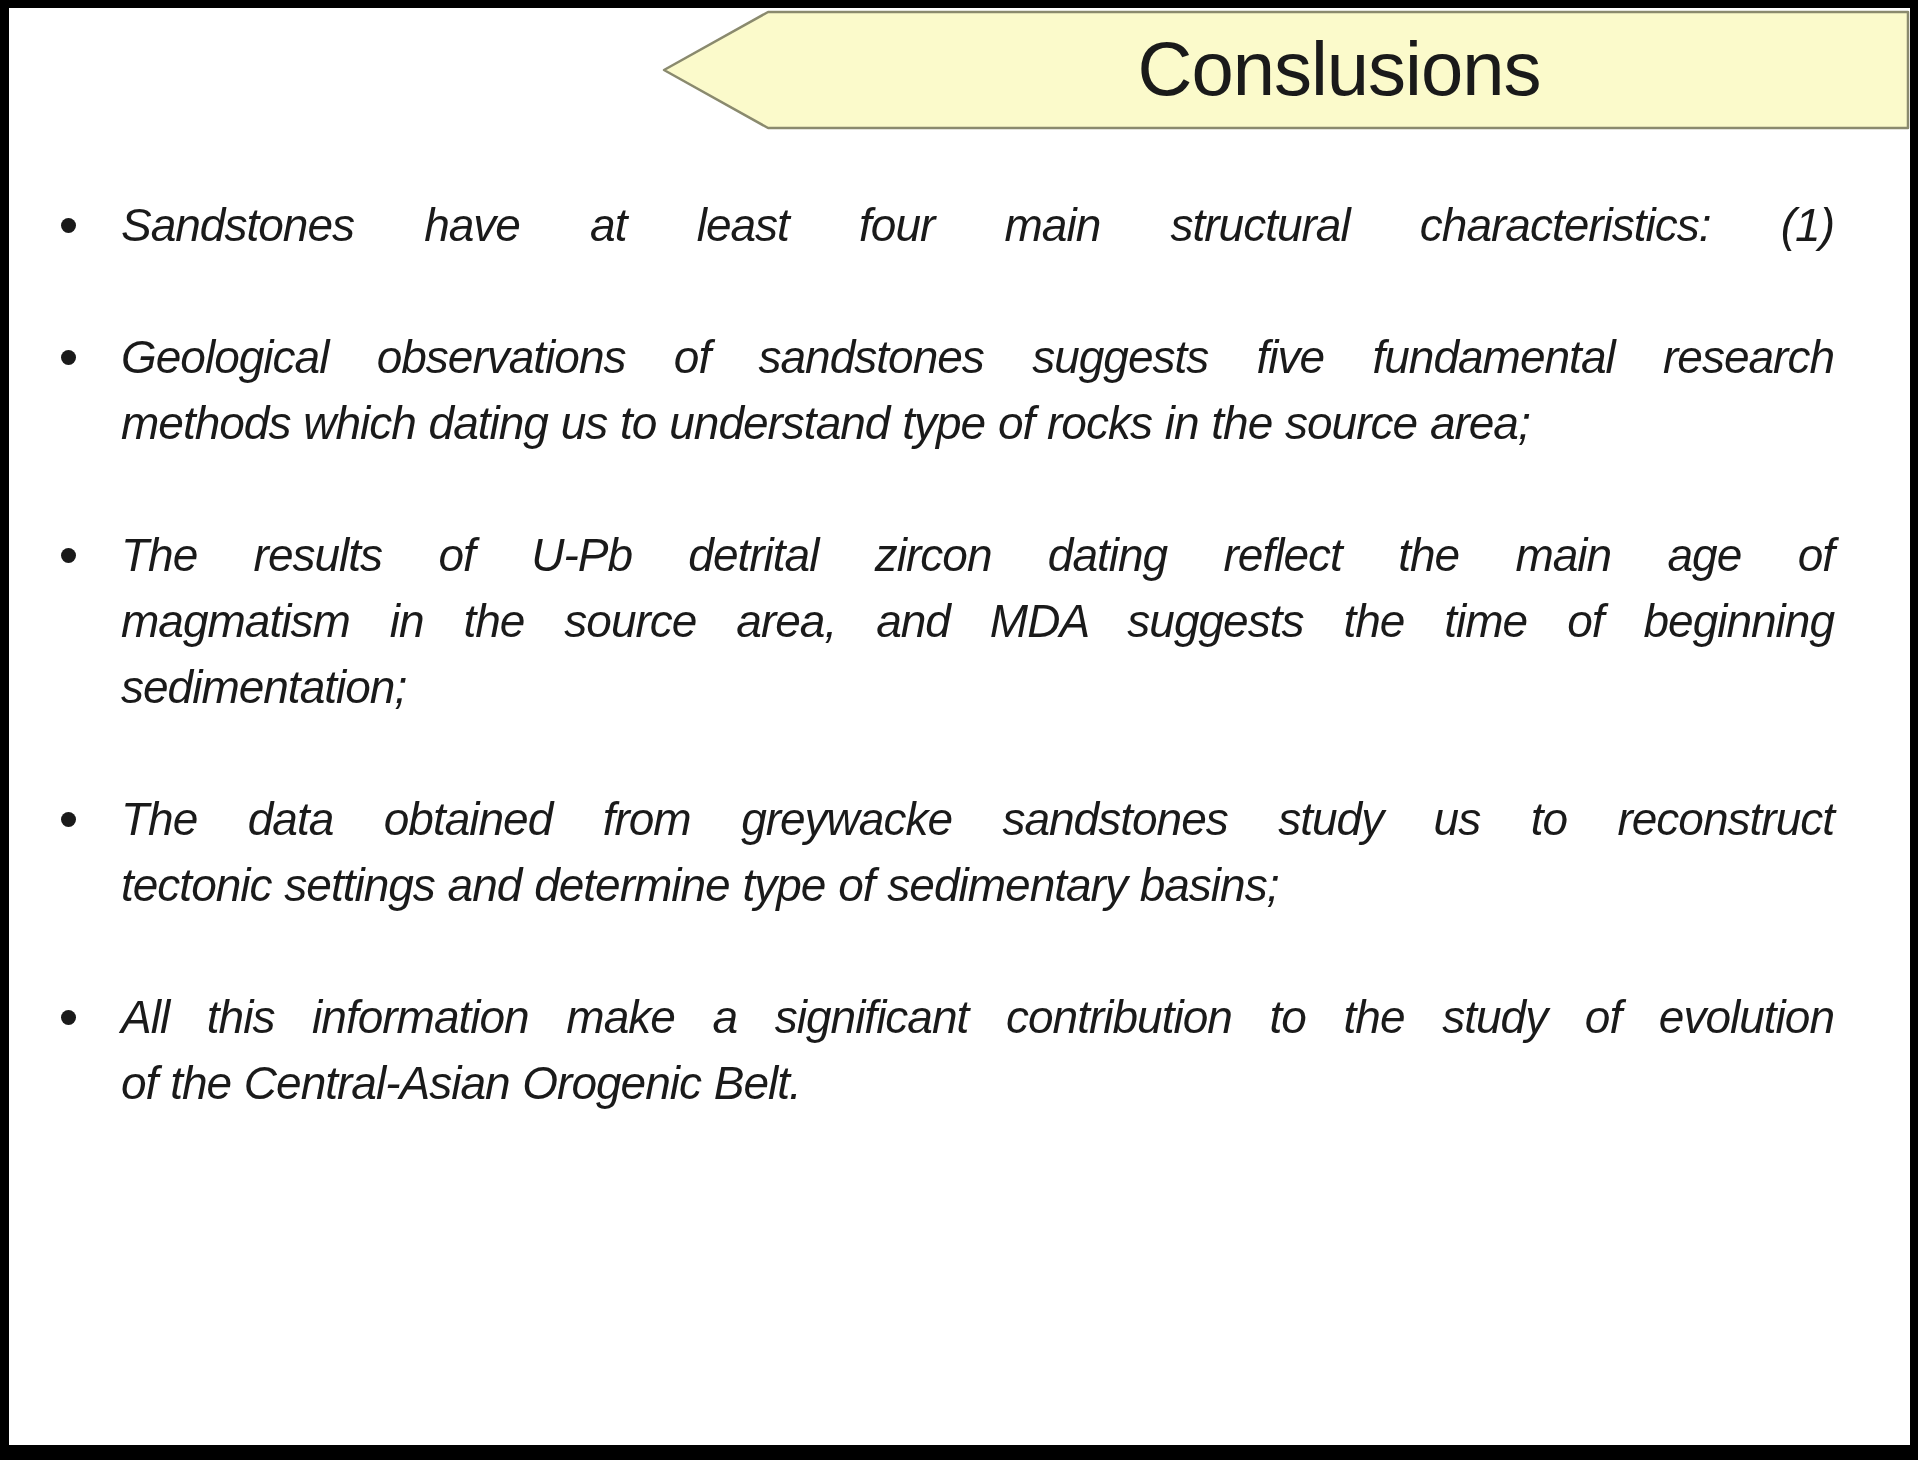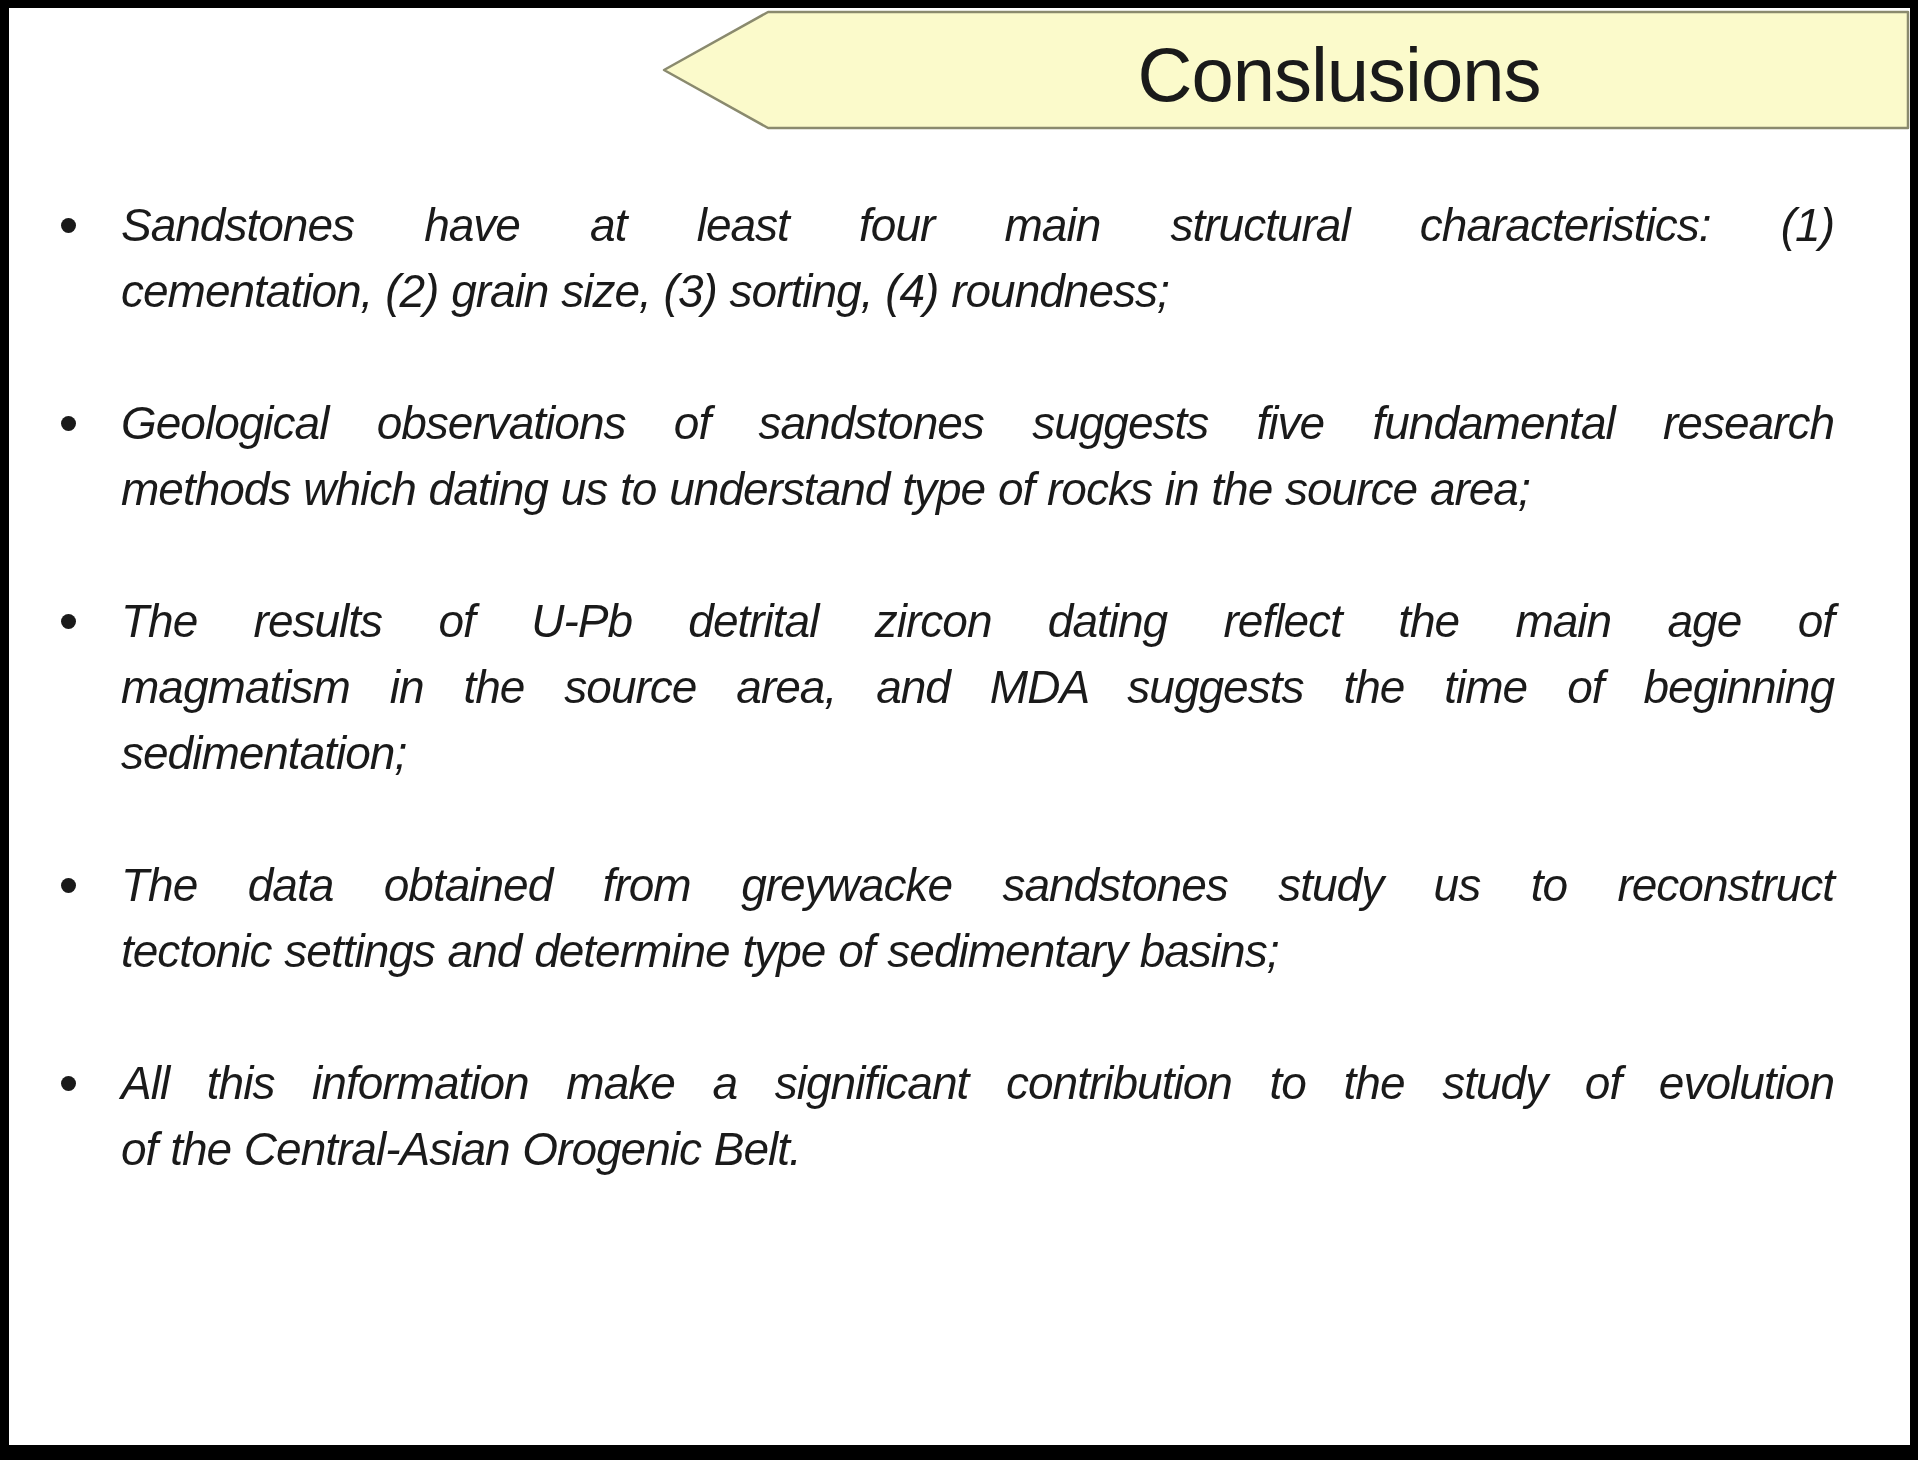--- a/index.html
+++ b/index.html
@@ -25,21 +25,21 @@
     overflow:hidden;
   }
   
   .banner{
     position:absolute;
     left:653px; top:2px; right:0; height:120px;
   }
   .banner svg{display:block;width:100%;height:100%;}
   .banner-title{
     position:absolute;
-    left:759px; top:8px; right:0; height:89px;
+    left:759px; top:2px; right:0; height:89px;
     line-height:118px;
     text-align:center;
     font-size:76px;
     letter-spacing:-1px;
     color:var(--text);
     white-space:nowrap;
   }
   
   .bullets{
     position:absolute;
@@ -84,21 +84,20 @@
     </svg>
   </div>
 
   <div class="banner-title">Conslusions</div>
 
   <div class="bullets">
       <div class="bullet">
         <span class="dot"></span>
         <div class="btext">
           <div class="line just">Sandstones have at least four main structural characteristics: (1)</div>
-          <div class="line">cementation, (2) grain size, (3) sorting, (4) roundness;</div>
         </div>
       </div>
       <div class="bullet">
         <span class="dot"></span>
         <div class="btext">
           <div class="line just">Geological observations of sandstones suggests five fundamental research</div>
           <div class="line">methods which dating us to understand type of rocks in the source area;</div>
         </div>
       </div>
       <div class="bullet">

